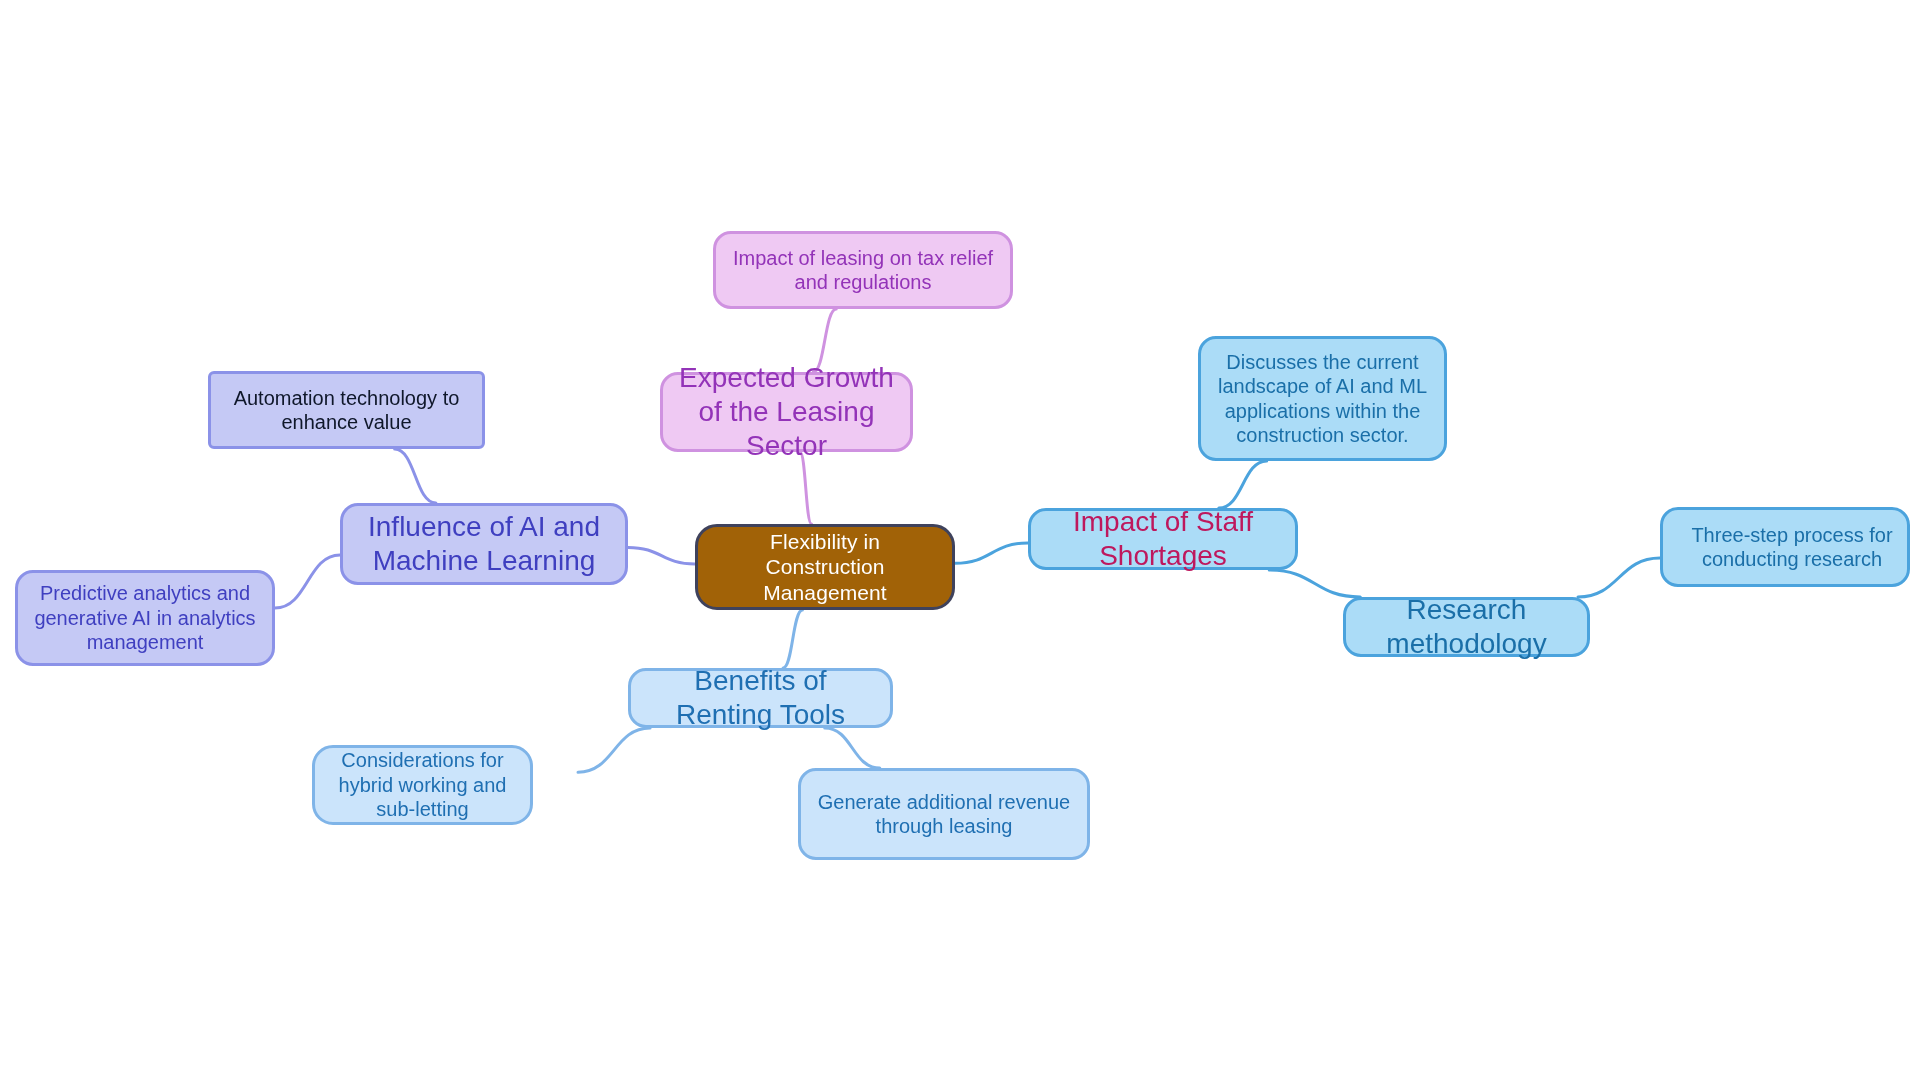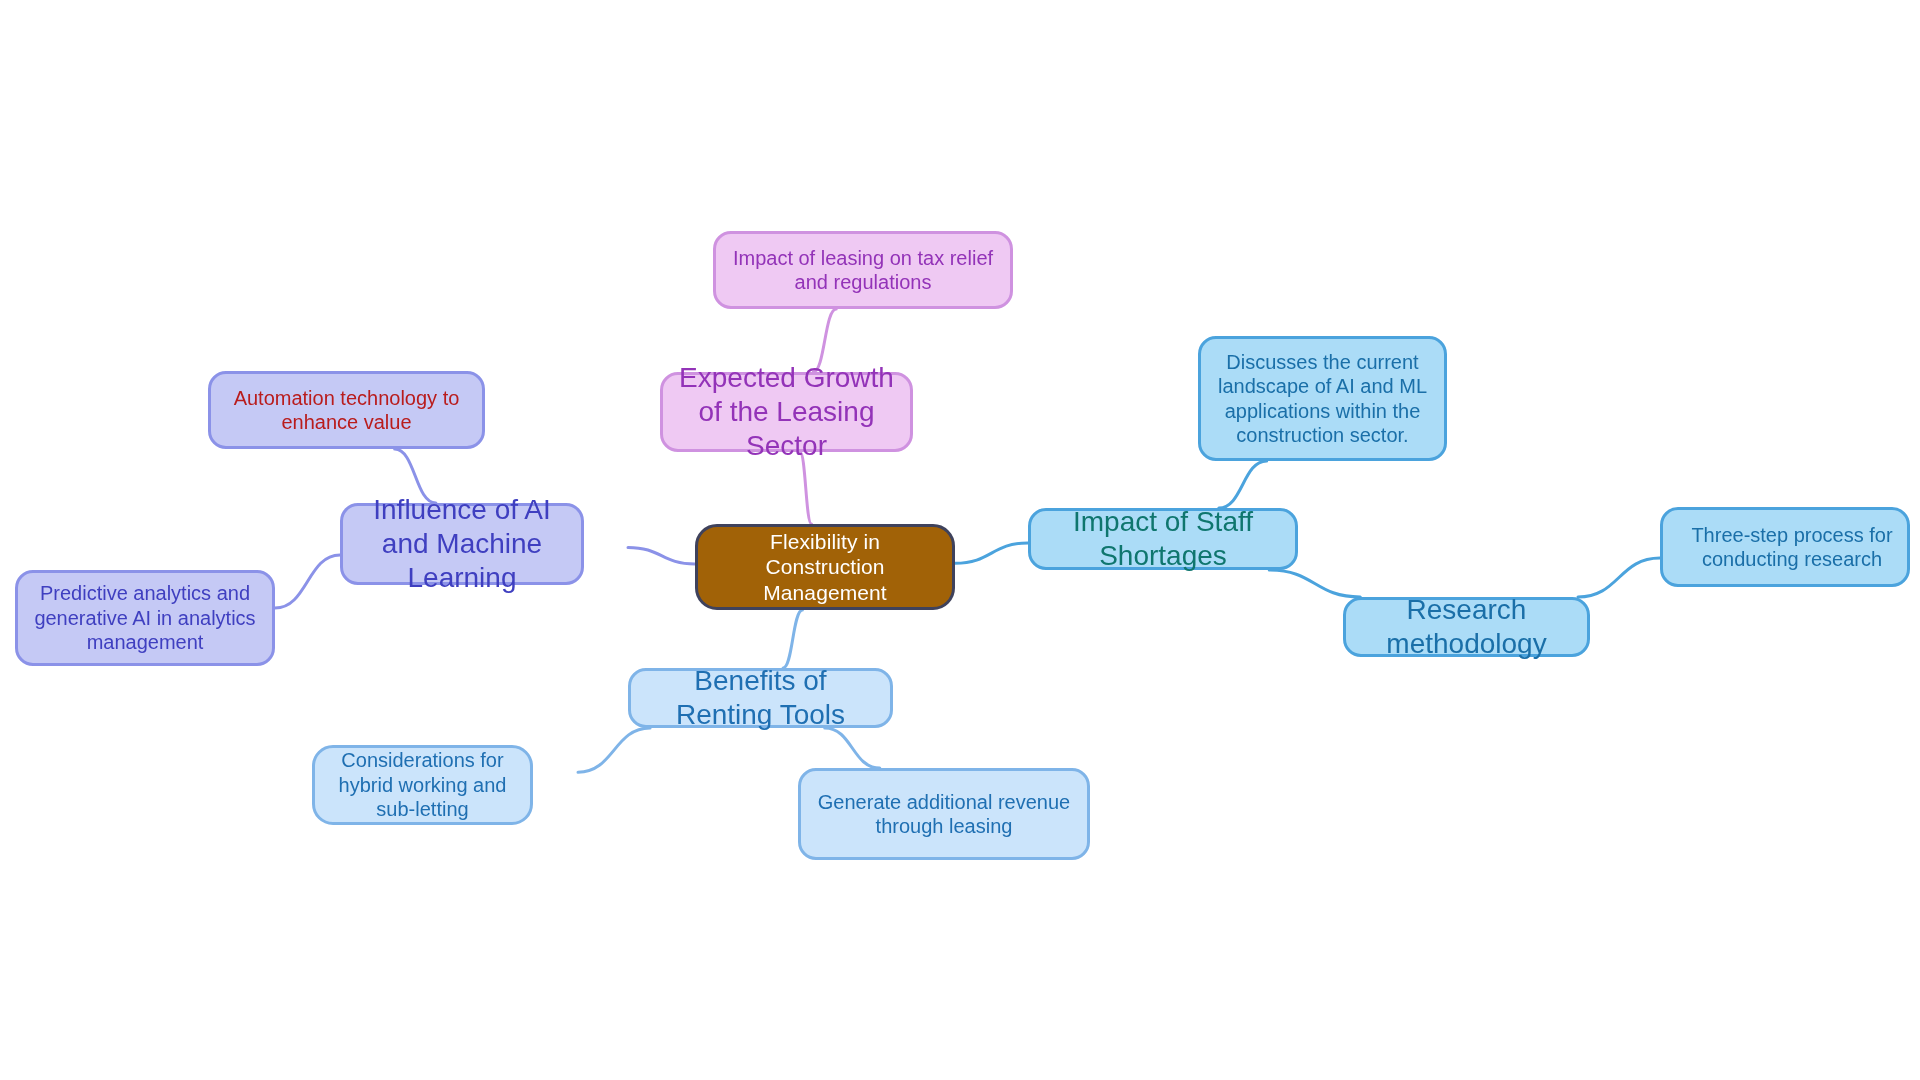--- a/index.html
+++ b/index.html
@@ -68,24 +68,24 @@
       <path d="M 1269.225 570 C 1314.75 570, 1314.75 597, 1360.275 597" fill="none" stroke="#4ba3dd" stroke-width="3" stroke-linecap="round"></path>
       <path d="M 1577.975 597 C 1618.9875 597, 1618.9875 557.989010989011, 1660 557.989010989011" fill="none" stroke="#4ba3dd" stroke-width="3" stroke-linecap="round"></path>
       <path d="M 802.425 610 C 792.75 610, 792.75 668, 783.075 668" fill="none" stroke="#7fb4e8" stroke-width="3" stroke-linecap="round"></path>
       <path d="M 650.075 728 C 614.0375 728, 614.0375 772.1637083993661, 578 772.1637083993661" fill="none" stroke="#7fb4e8" stroke-width="3" stroke-linecap="round"></path>
       <path d="M 824.725 728 C 852.25 728, 852.25 768, 879.775 768" fill="none" stroke="#7fb4e8" stroke-width="3" stroke-linecap="round"></path>
     </svg>
   <div id="node-layer">
       <div class="node node-root" style="left: 695px; top: 524px; width: 260px; height: 86px; background: #a16207; border-color: rgb(63, 66, 92); color: rgb(255, 255, 255);">Flexibility in Construction Management</div>
       <div class="node node-leaf" style="left: 713px; top: 231px; width: 300px; height: 78px; background: rgb(239, 201, 243); border-color: rgb(207, 146, 224); color: rgb(147, 51, 184);">Impact of leasing on tax relief and regulations</div>
       <div class="node node-branch" style="left: 660px; top: 372px; width: 253px; height: 80px; background: rgb(239, 201, 243); border-color: rgb(207, 146, 224); color: rgb(147, 51, 184);">Expected Growth of the Leasing Sector</div>
-      <div class="node node-leaf" style="left: 208px; top: 371px; width: 277px; height: 78px; background: rgb(197, 201, 245); border-color: rgb(139, 146, 232); color: #b91c1c;">Automation technology to enhance value</div>
-      <div class="node node-branch" style="left: 340px; top: 503px; width: 244px; height: 82px; background: rgb(197, 201, 245); border-color: rgb(139, 146, 232); color: rgb(63, 63, 192);">Influence of AI and Machine Learning</div>
+      <div class="node node-leaf" style="left: 208px; top: 371px; width: 277px; height: 78px; background: rgb(197, 201, 245); border-color: rgb(139, 146, 232); color: #0f172a; border-radius: 6px;">Automation technology to enhance value</div>
+      <div class="node node-branch" style="left: 340px; top: 503px; width: 288px; height: 82px; background: rgb(197, 201, 245); border-color: rgb(139, 146, 232); color: rgb(63, 63, 192);">Influence of AI and Machine Learning</div>
       <div class="node node-leaf" style="left: 15px; top: 570px; width: 260px; height: 96px; background: rgb(197, 201, 245); border-color: rgb(139, 146, 232); color: rgb(63, 63, 192);">Predictive analytics and generative AI in analytics management</div>
       <div class="node node-leaf" style="left: 1198px; top: 336px; width: 249px; height: 125px; background: rgb(171, 220, 247); border-color: rgb(75, 163, 221); color: rgb(26, 111, 168);">Discusses the current landscape of AI and ML applications within the construction sector.</div>
-      <div class="node node-branch" style="left: 1028px; top: 508px; width: 270px; height: 62px; background: rgb(171, 220, 247); border-color: rgb(75, 163, 221); color: #0f766e;">Impact of Staff Shortages</div>
+      <div class="node node-branch" style="left: 1028px; top: 508px; width: 270px; height: 62px; background: rgb(171, 220, 247); border-color: rgb(75, 163, 221); color: #be185d;">Impact of Staff Shortages</div>
       <div class="node node-branch" style="left: 1343px; top: 597px; width: 247px; height: 60px; background: rgb(171, 220, 247); border-color: rgb(75, 163, 221); color: rgb(26, 111, 168);">Research methodology</div>
       <div class="node node-leaf" style="left: 1660px; top: 507px; width: 250px; height: 80px; background: rgb(171, 220, 247); border-color: rgb(75, 163, 221); color: rgb(26, 111, 168); padding-left: 28px;">Three-step process for conducting research</div>
       <div class="node node-branch" style="left: 628px; top: 668px; width: 265px; height: 60px; background: rgb(203, 228, 251); border-color: rgb(127, 180, 232); color: rgb(31, 111, 178);">Benefits of Renting Tools</div>
       <div class="node node-leaf" style="left: 312px; top: 745px; width: 221px; height: 80px; background: rgb(203, 228, 251); border-color: rgb(127, 180, 232); color: rgb(31, 111, 178); border-radius: 21px;">Considerations for hybrid working and sub-letting</div>
       <div class="node node-leaf" style="left: 798px; top: 768px; width: 292px; height: 92px; background: rgb(203, 228, 251); border-color: rgb(127, 180, 232); color: rgb(31, 111, 178);">Generate additional revenue through leasing</div>
     </div>
 </div>
 
 </body></html>

